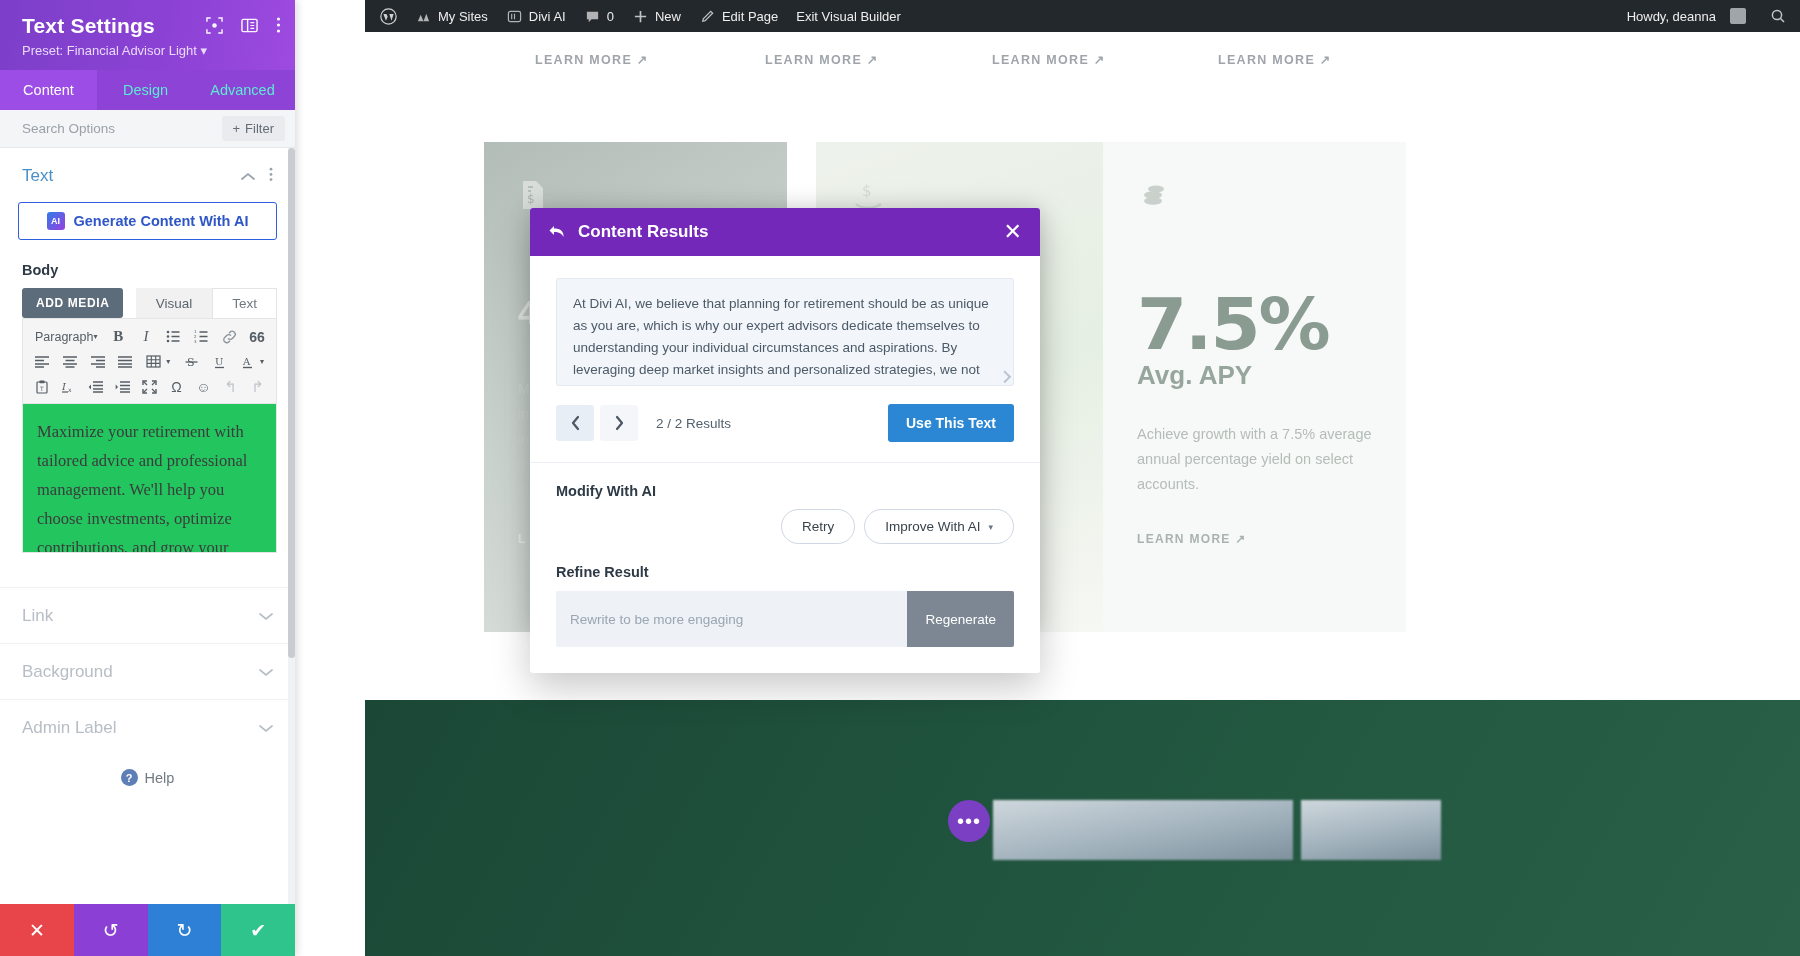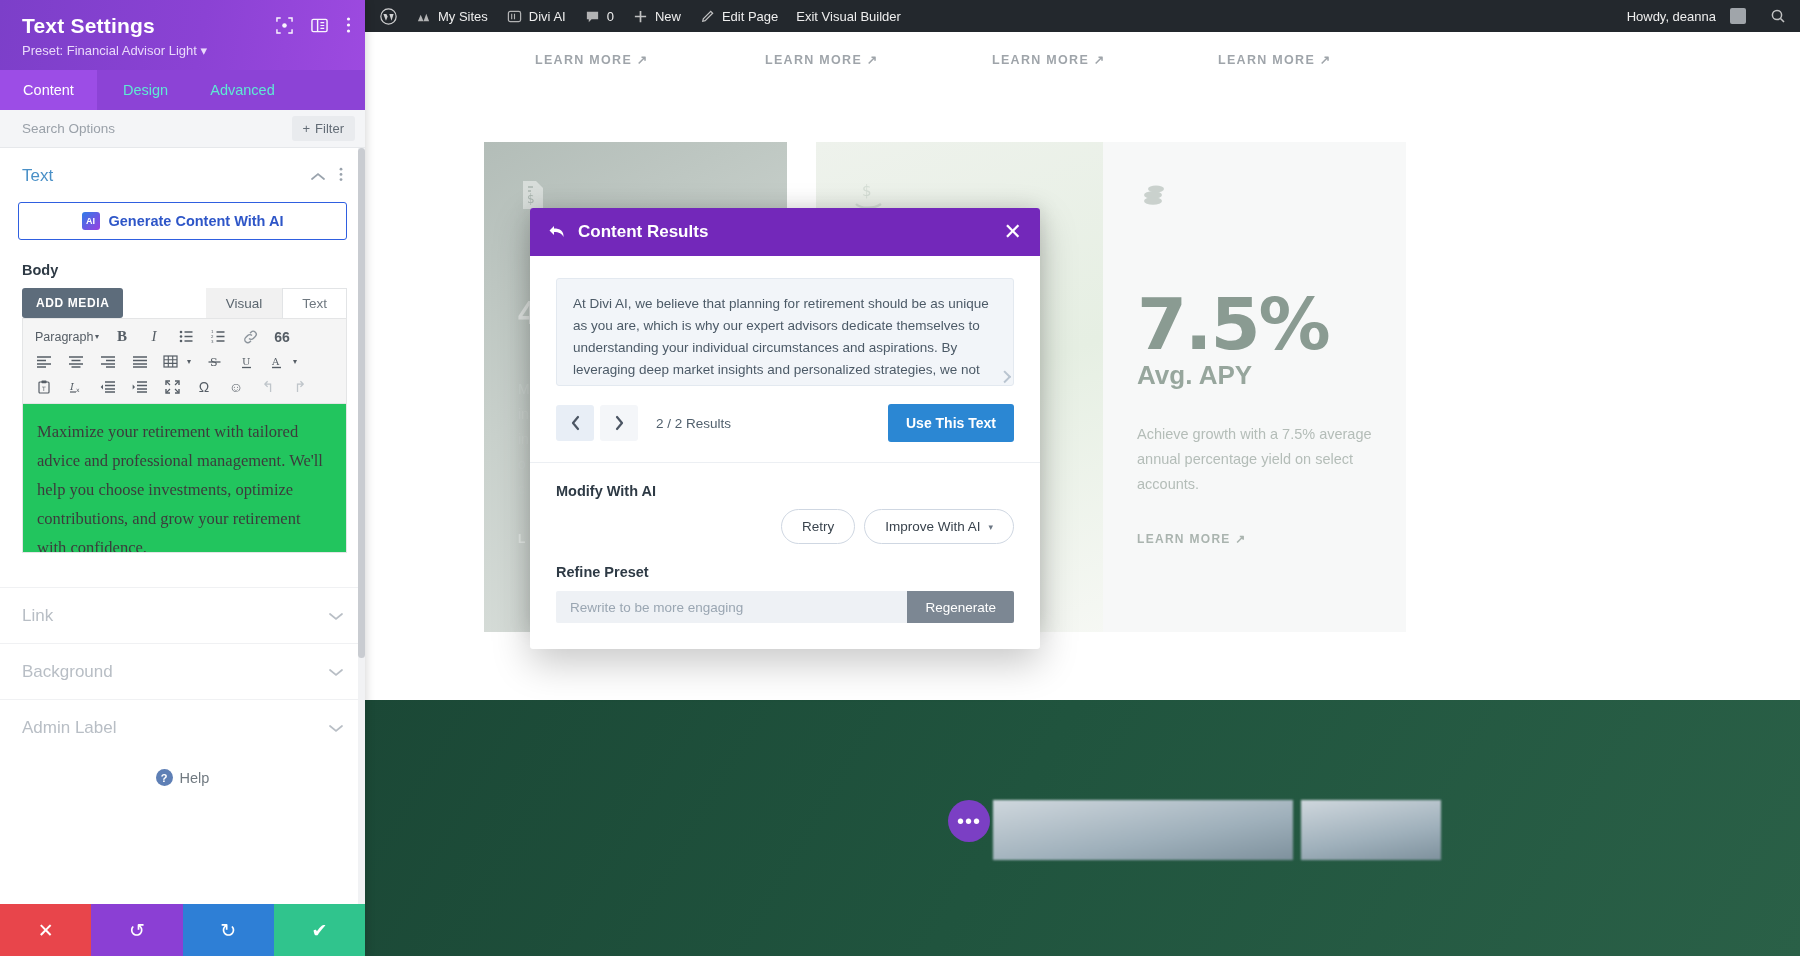--- a/index.html
+++ b/index.html
@@ -162,34 +162,34 @@
   .pill {
     border: 1px solid #cfd7e2; border-radius: 20px; background: #fff;
     padding: 9px 20px; font-size: 13.5px; color: #39434d; cursor: pointer;
     display: flex; align-items: center; gap: 8px;
     font-family: "Liberation Sans", sans-serif;
   }
   .caret-sm { font-size: 9px; color: #6b7683; }
 
   .refine-row { display: flex; margin-top: 11px; margin-bottom: 26px; }
   .refine-input {
-    flex: 1; background: #eef1f5; border: none; height: 32px;
+    flex: 1; background: #eef1f5; border: none; height: 56px;
     padding: 0 14px; font-size: 13.5px; color: #5b6773;
     font-family: "Liberation Sans", sans-serif; border-radius: 2px 0 0 2px;
   }
   .refine-input::placeholder { color: #9aa6b2; }
   .regen-btn {
     background: #7c8793; color: #fff; border: none; padding: 0 18px;
     font-size: 13.5px; cursor: pointer; border-radius: 0 2px 2px 0;
     font-family: "Liberation Sans", sans-serif;
   }
 
   
   .panel {
-    position: absolute; left: 0; top: 0; width: 365px; height: 956px;
+    position: absolute; left: 0; top: 0; width: 295px; height: 956px;
     background: #ffffff; box-shadow: 2px 0 8px rgba(0,0,0,.14);
     display: flex; flex-direction: column;
   }
   .panel-head {
     background: linear-gradient(100deg,#7c3fc9 0%,#8b42d4 55%,#9d4ae0 100%);
     color: #fff; padding: 14px 18px 12px 22px; position: relative;
   }
   .panel-title { font-size: 21px; font-weight: 700; letter-spacing: .2px; }
   .panel-preset { font-size: 13px; margin-top: 5px; color: #e9d9fb; }
   .panel-head-icons {
@@ -480,21 +480,21 @@
         <div class="pill-row">
           <button class="pill">
             <span>Retry</span>
           </button>
           <button class="pill">
             <span>Improve With AI</span>
             <span class="caret-sm">▾</span>
           </button>
         </div>
 
-        <div class="sec-label">Refine Preset</div>
+        <div class="sec-label">Refine Result</div>
 
         <div class="refine-row">
           <input class="refine-input" placeholder="Rewrite to be more engaging" style="">
           <button class="regen-btn">Regenerate</button>
         </div>
 
       </div>
     </div>
 
   </div>

